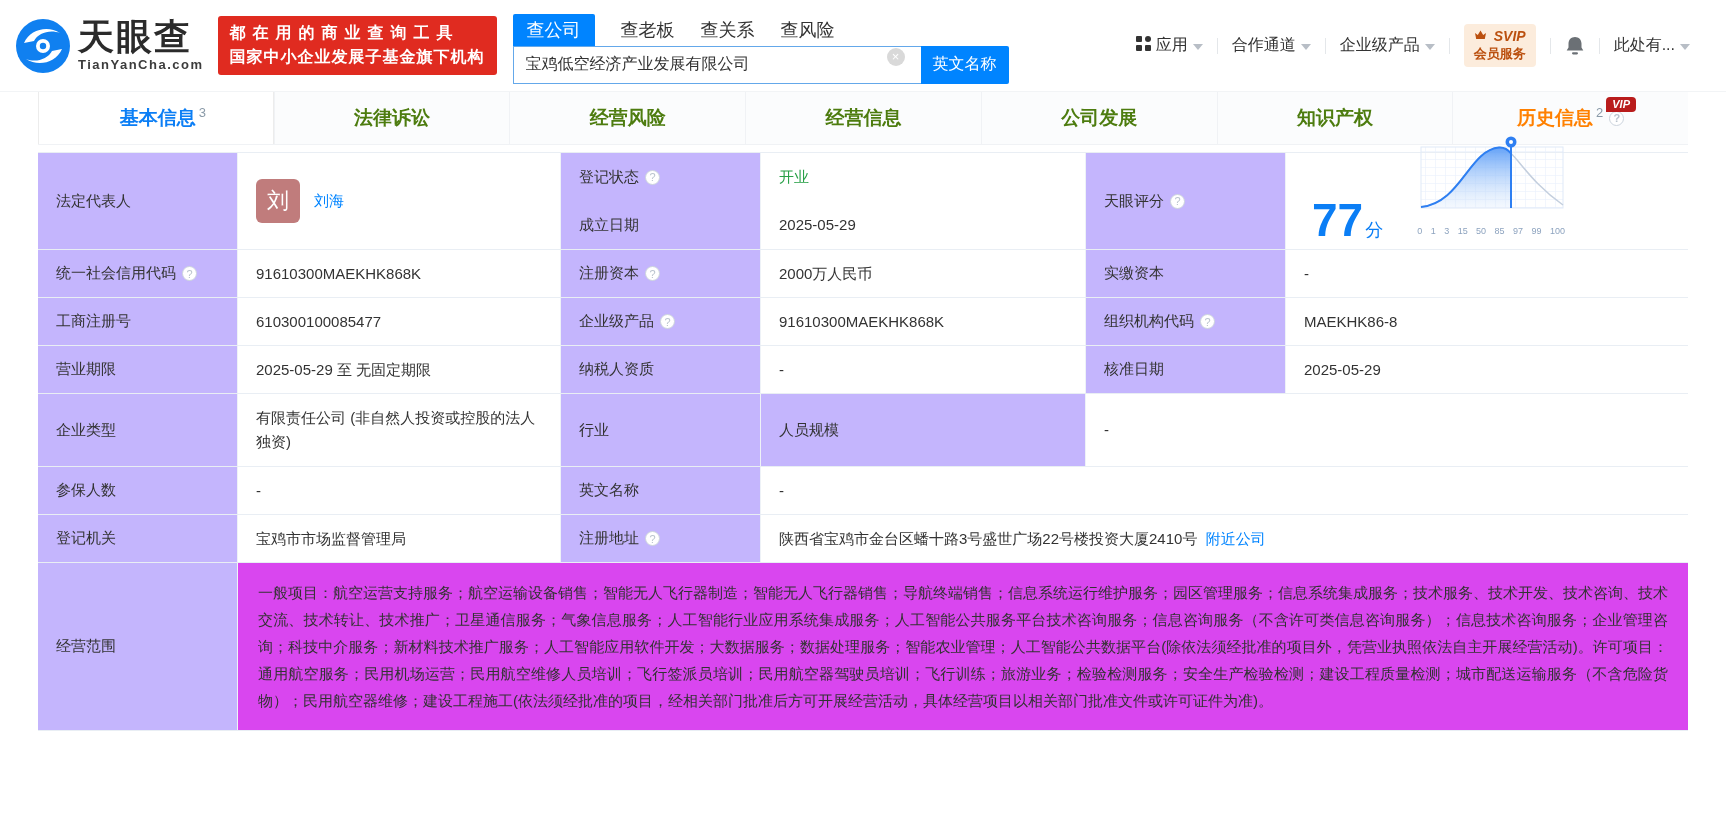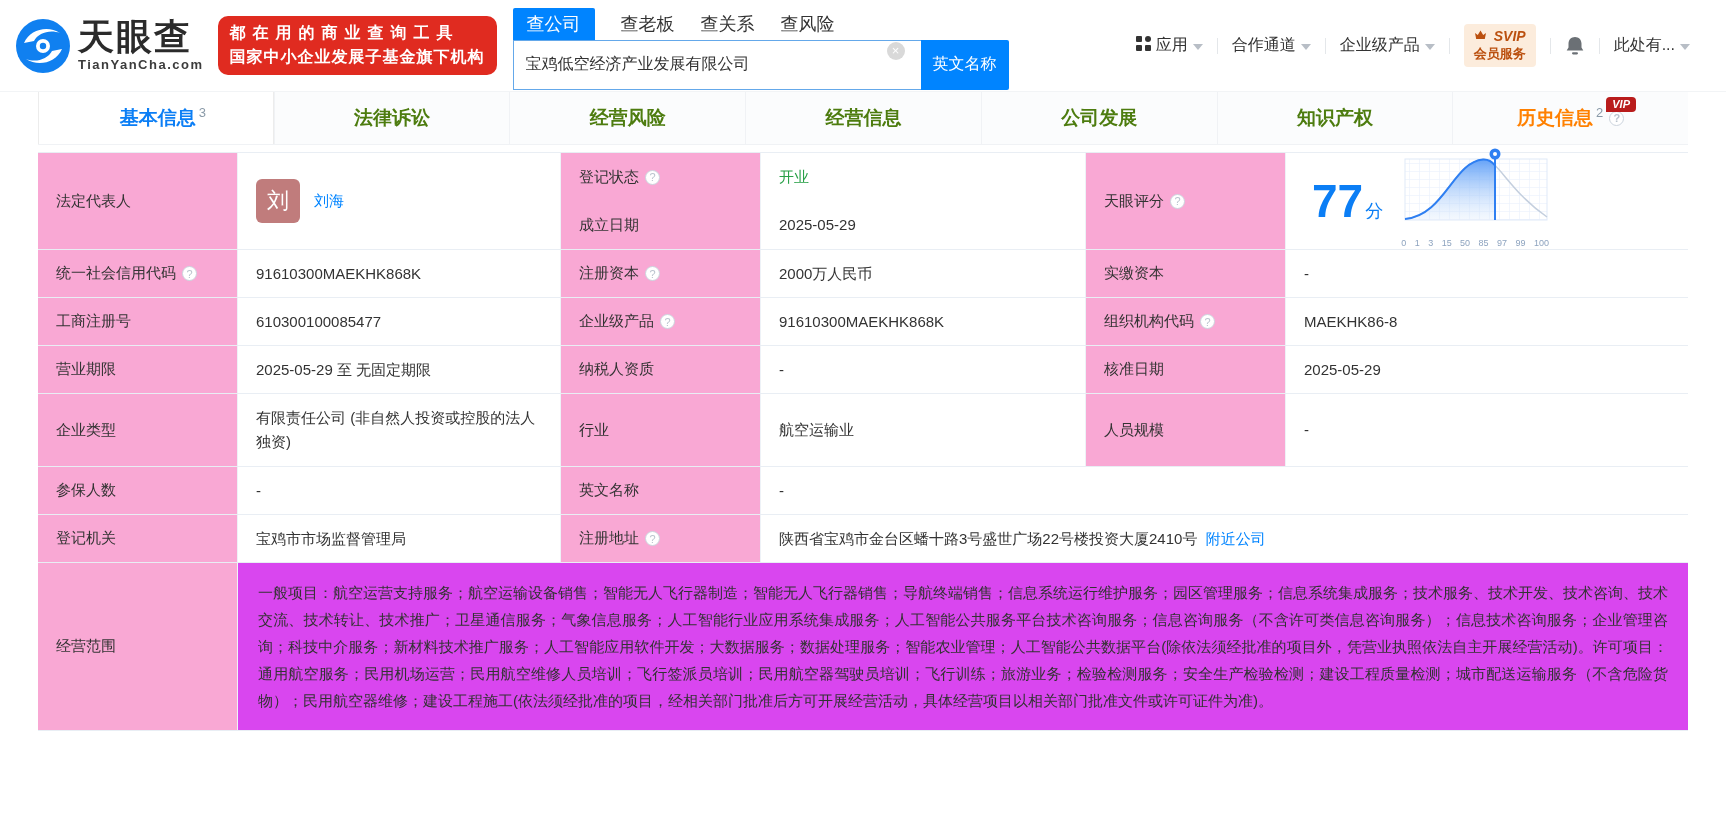--- a/index.html
+++ b/index.html
@@ -11,29 +11,29 @@
   }
 
   
   .topbar { height:92px; display:flex; align-items:center; padding:0 36px 0 14px; border-bottom:1px solid #f2f4f6; }
   .logo { display:flex; align-items:center; cursor:pointer; }
   .logo svg { display:block; }
   .logo-text { margin-left:6px; }
   .logo-cn { font-size:36px; font-weight:700; color:#2b2b2b; letter-spacing:2px; line-height:36px; }
   .logo-en { font-size:13px; font-weight:700; color:#3c3c3c; letter-spacing:1.5px; margin-top:2px; }
 
-  .slogan { margin-left:14px; background:#e02b20; color:#fff; padding:7px 12px; border-radius:10px; }
+  .slogan { margin-left:14px; background:#e02b20; color:#fff; padding:7px 12px; border-radius:3px; }
   .slogan-l1 { font-size:16px; font-weight:700; letter-spacing:7px; white-space:nowrap; }
   .slogan-l2 { font-size:16px; font-weight:700; letter-spacing:1px; white-space:nowrap; margin-top:3px; }
 
   .searchbox { margin-left:16px; width:496px; position:relative; top:3px; }
   .stabs { display:flex; gap:26px; align-items:flex-end; }
   .stab { font-size:18px; color:#333; padding:4px 0; cursor:pointer; }
   .stab.active { background:#0084ff; color:#fff; padding:4px 14px; border-radius:2px 2px 0 0; }
-  .srow { display:flex; height:50px; }
+  .srow { display:flex; height:38px; }
   .sinput { flex:1; border:1px solid #64a8ea; border-right:none; padding:0 34px 0 12px; font-size:16px; color:#333; outline:none; font-family:inherit; }
   .sclear { position:absolute; right:104px; top:34px; width:18px; height:18px; border-radius:50%; background:#d9d9d9; color:#fff; font-size:13px; line-height:18px; text-align:center; cursor:pointer; }
   .sbtn { width:88px; background:#0084ff; color:#fff; border:none; font-size:16px; cursor:pointer; font-family:inherit; border-radius:0 2px 2px 0; }
 
   .hmenu { margin-left:auto; display:flex; align-items:center; gap:14px; font-size:16px; color:#333; }
   .hitem { display:flex; align-items:center; gap:5px; cursor:pointer; white-space:nowrap; }
   .caret { width:0; height:0; border-left:5px solid transparent; border-right:5px solid transparent; border-top:6px solid #b8bec6; margin-top:2px; }
   .vsep { width:1px; height:16px; background:#e4e7ea; }
   .svip { background:#fcecdc; border-radius:4px; padding:4px 10px; text-align:center; cursor:pointer; }
   .svip-top { color:#bb500f; font-weight:700; font-style:italic; font-size:14px; display:flex; align-items:center; gap:3px; justify-content:space-between; }
@@ -49,31 +49,31 @@
   .ntab.history { color:#ff8000; }
   .qm { display:inline-flex; width:15px; height:15px; border:1px solid #ccd4dd; border-radius:50%; color:#b9c3cd; font-size:11px; align-items:center; justify-content:center; margin-left:6px; cursor:pointer; flex:none; background:#fff; }
   .qm::before { content:"?"; }
   .vipbadge { position:absolute; top:5px; right:52px; background:#b91c1c; color:#fff; font-size:11px; font-style:italic; font-weight:700; padding:1px 6px 2px; border-radius:4px 4px 4px 0; }
 
   
   .table { margin:7px 38px 0; border-top:1px solid #e9eef4; }
   .trow { display:grid; grid-template-columns:199px 323px 200px 325px 200px 1fr; border-bottom:1px solid #e9eef4; min-height:48px; }
   .trow > div { border-left:1px solid #eef2f7; }
   .trow > div:first-child { border-left:none; }
-  .lbl { background:#f9a8d4; padding:10px 18px; display:flex; align-items:center; color:#333; }
+  .lbl { background:#c4b5fd; padding:10px 18px; display:flex; align-items:center; color:#333; }
   .val { background:#fff; padding:10px 18px; display:flex; align-items:center; color:#333; line-height:24px; }
   .row1 { grid-template-rows:48px 48px; }
   .span2r { grid-row:1 / 3; }
   .span-right { grid-column:4 / 7; }
   .row5 { min-height:73px; }
   a.blue, .blue { color:#0084ff; text-decoration:none; cursor:pointer; }
   .green { color:#28a047; }
   .avatar { width:44px; height:44px; border-radius:6px; background:#c07c7c; color:#fff; font-size:22px; display:flex; align-items:center; justify-content:center; margin-right:14px; cursor:pointer; flex:none; }
 
-  .scorecell { display:flex; align-items:center; gap:16px; padding:6px 12px 6px 26px; }
+  .scorecell { display:flex; align-items:flex-end; gap:32px; padding:6px 12px 6px 26px; }
   .scorenum { font-size:46px; font-weight:700; color:#0b7ef5; line-height:1; }
   .scoreunit { font-size:18px; color:#0b7ef5; margin-left:2px; }
   .curvewrap { width:152px; }
   .ticks { display:flex; justify-content:space-between; font-size:9px; color:#8da3bf; padding:0 2px; margin-top:1px; }
 
   .scoperow { display:grid; grid-template-columns:199px 1fr; border-bottom:1px solid #e9eef4; }
   .scopetext { padding:16px 20px; line-height:27px; text-align:justify; font-size:15px; background:#d946ef; border-left:1px solid #eef2f7; }
 </style>
 </head>
 <body>
@@ -327,23 +327,20 @@
   <div class="trow row5">
     <div class="lbl">
         <span>企业类型</span>
       </div>
     <div class="val">
         <span>有限责任公司 (非自然人投资或控股的法人独资)</span>
       </div>
     <div class="lbl">
         <span>行业</span>
       </div>
-    <div class="val">
-        <span>航空运输业</span>
-      </div>
     <div class="lbl">
         <span>人员规模</span>
       </div>
     <div class="val">
         <span>-</span>
       </div>
   </div>
 
   <div class="trow">
     <div class="lbl">

